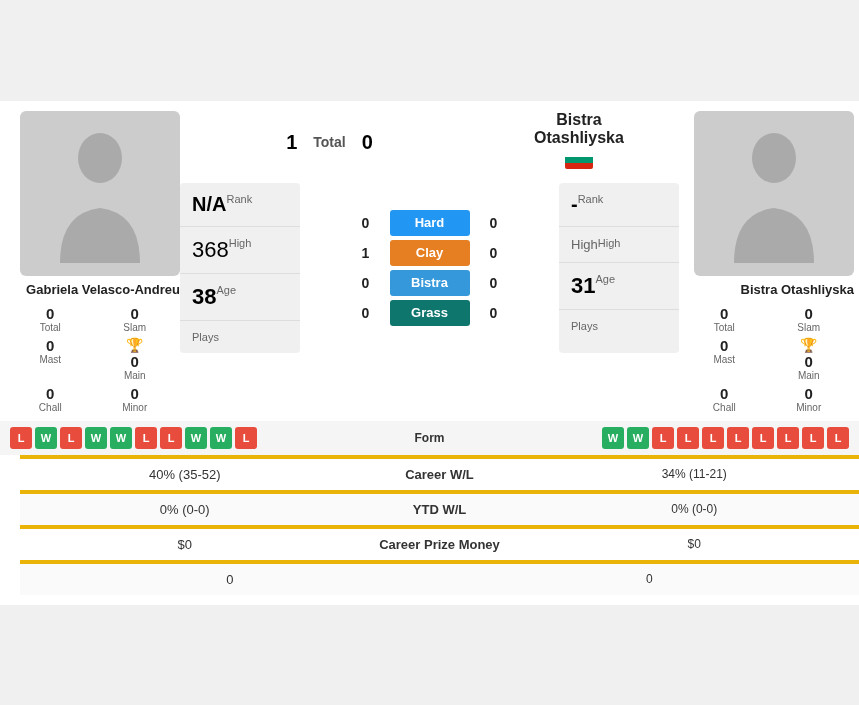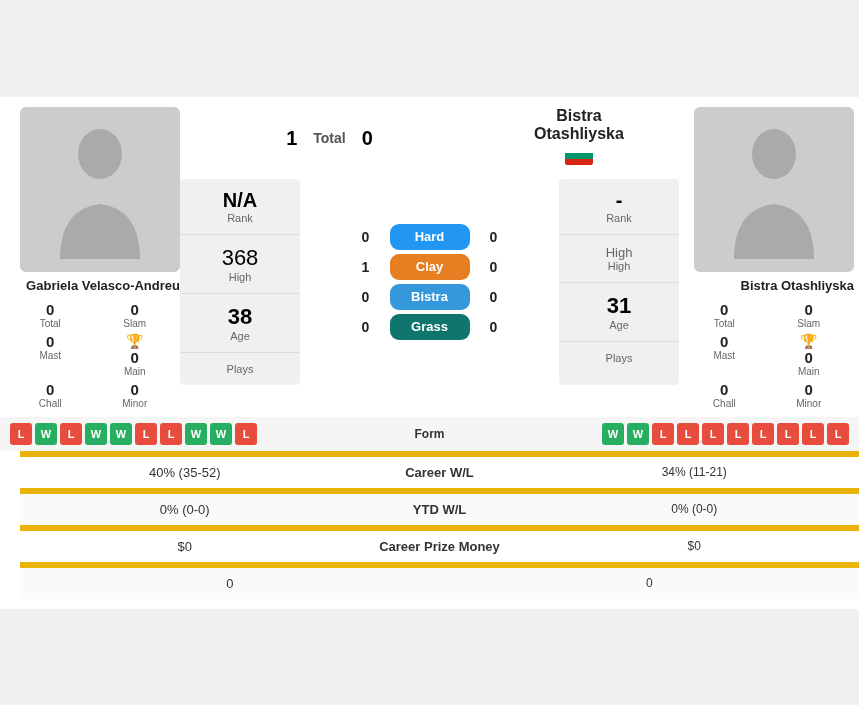--- a/index.html
+++ b/index.html
@@ -110,21 +110,21 @@
     .surface-score {
       font-size: 14px;
       font-weight: bold;
       color: #222;
       width: 20px;
       text-align: center;
     }
     .surface-badge {
       width: 80px;
       height: 26px;
-      border-radius: 9px;
+      border-radius: 3px;
       display: flex;
       align-items: center;
       justify-content: center;
       font-size: 13px;
       font-weight: bold;
       color: #fff;
     }
     .surface-hard { background: #2196f3; }
     .surface-clay { background: #e67e22; }
     .surface-indoor { background: #3498db; }
@@ -151,22 +151,22 @@
       background: #f0f0f0;
       border-radius: 4px;
       display: flex;
       flex-direction: column;
       gap: 0;
       min-width: 120px;
       flex-shrink: 0;
     }
     .stat-box-row {
       display: flex;
-      flex-direction: column;
-      align-items: center;
+      flex-direction: row;
+      align-items: flex-start;
       padding: 10px 12px;
       border-bottom: 1px solid #ddd;
     }
     .stat-box-row:last-child {
       border-bottom: none;
     }
     .surfaces-column {
       flex: 1;
       display: flex;
       flex-direction: column;
@@ -215,21 +215,21 @@
 
     
     .stats-rows {
       width: 100%;
     }
     .stats-data-row {
       display: flex;
       flex-direction: row;
       align-items: center;
       padding: 8px 0;
-      border-top: 6px solid #eab308;
+      border-top: 4px solid #eab308;
       margin-left: 20px;
     }
     .stats-data-row:nth-child(even) {
       background: #fafafa;
     }
     .stats-data-left {
       flex: 1;
       text-align: center;
       font-size: 13px;
       color: #333;

